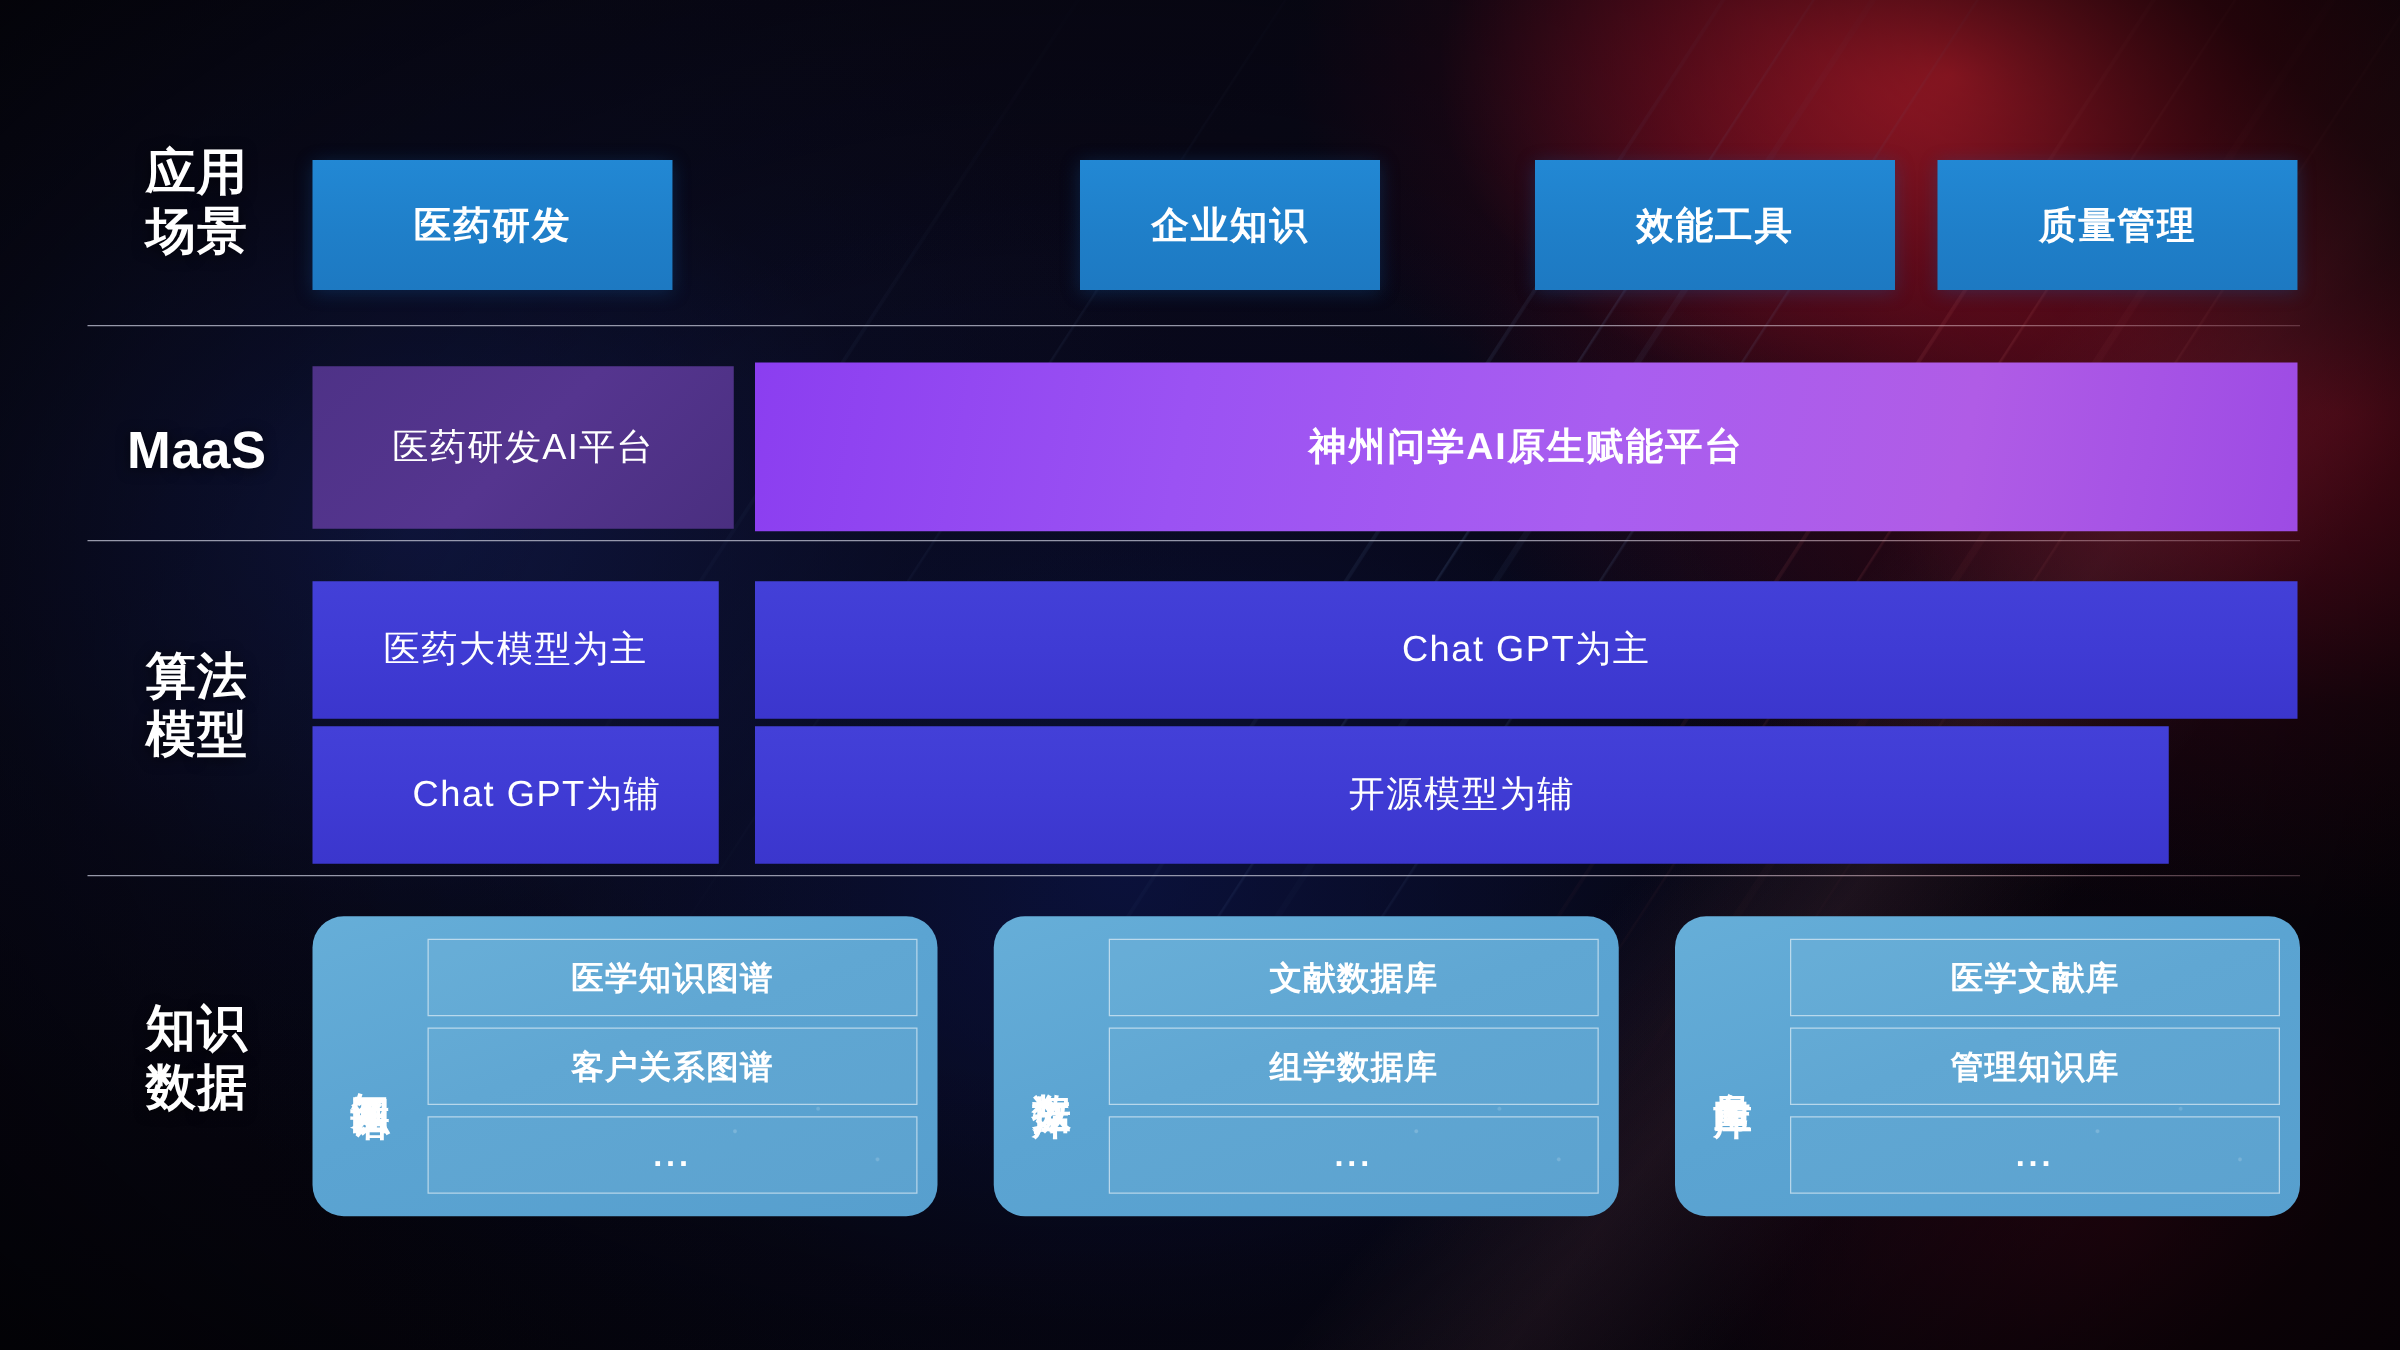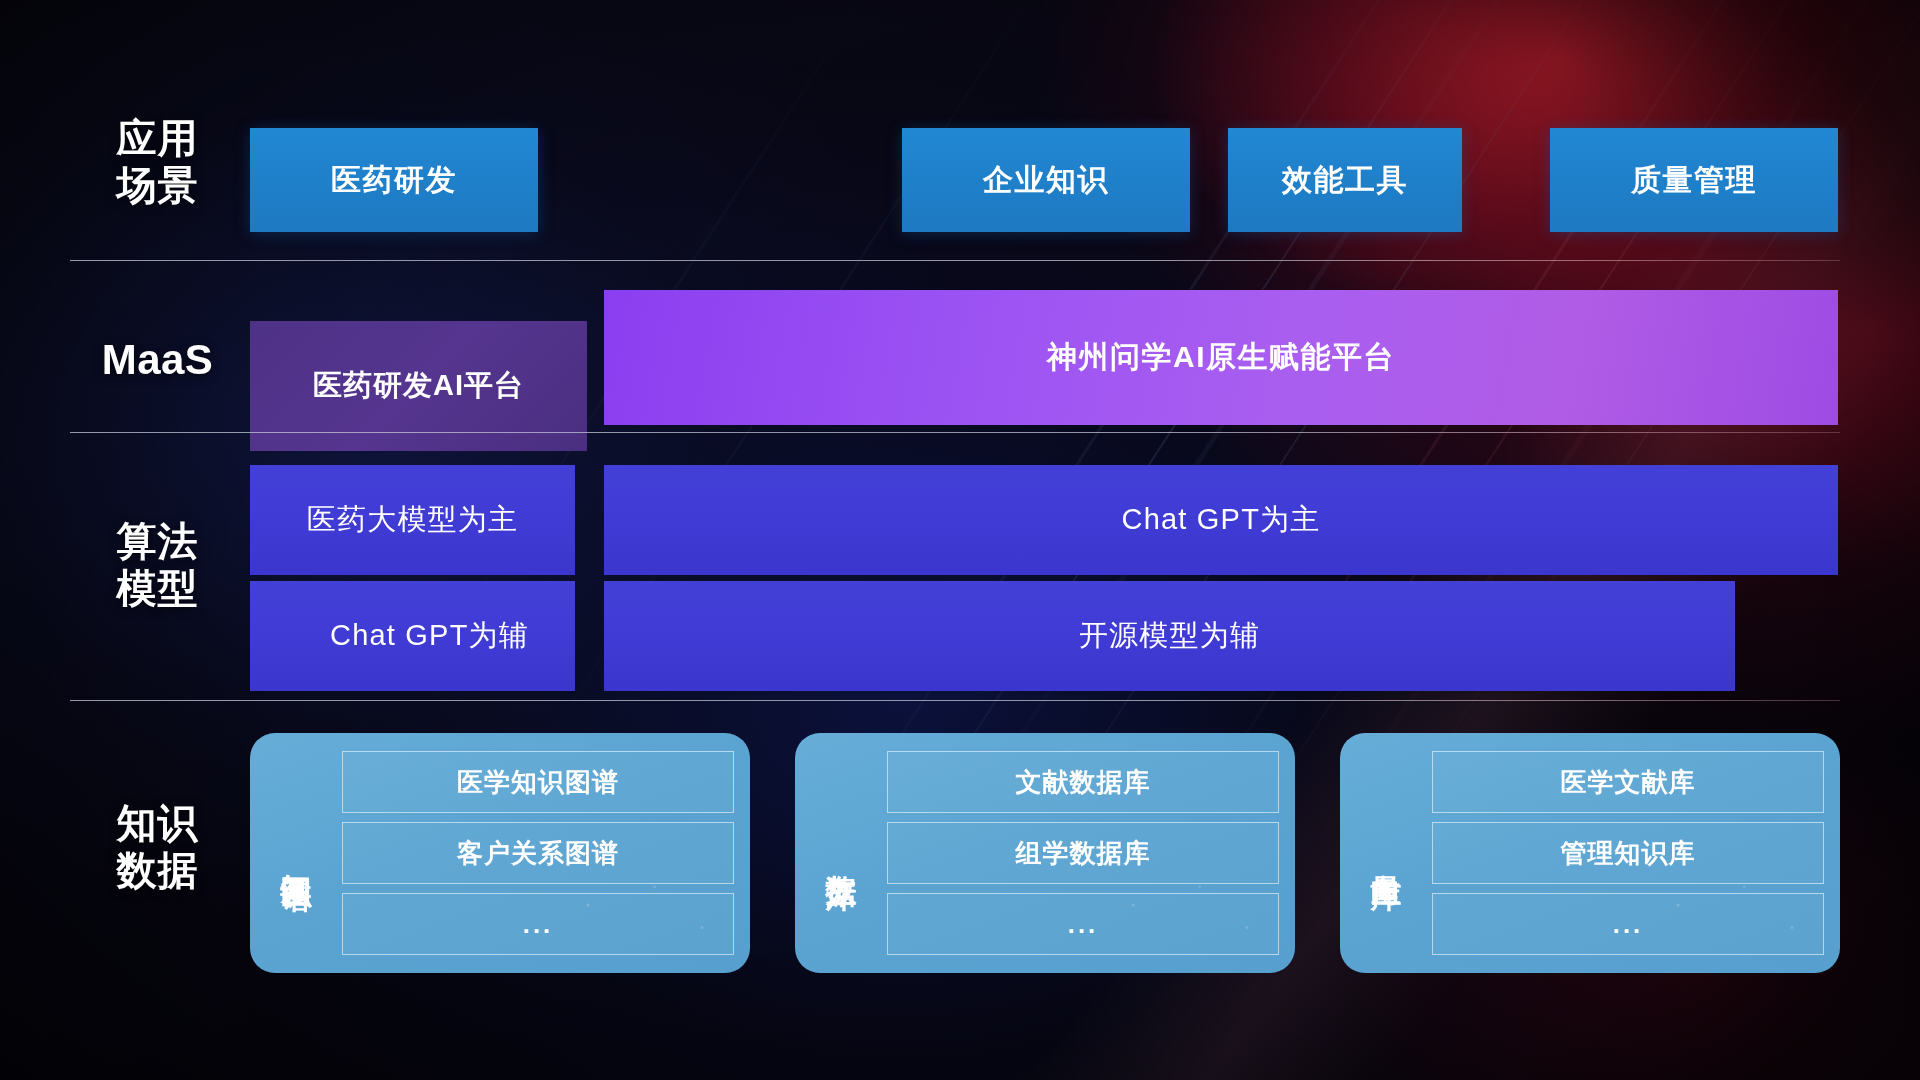--- a/index.html
+++ b/index.html
@@ -70,22 +70,22 @@
     background:linear-gradient(180deg,#2288d4 0%,#1f7fc9 55%,#1d79c2 100%);
     color:#fff; font-size:30px; font-weight:bold; letter-spacing:1.5px;
     display:flex; align-items:center; justify-content:center;
     box-shadow:0 2px 14px rgba(20,90,160,0.35);
   }
 
   
   .maas-left {
     position:absolute; top:293px; left:250px; width:337px; height:130px;
     background:linear-gradient(135deg,#4e3287 0%,#55358f 50%,#4a2f80 100%);
-    color:#fff; font-size:29px; font-weight:bold; letter-spacing:1px;
-    display:flex; align-items:center; justify-content:center;margin-top:28px;
+    color:#fff; font-size:29px; font-weight:normal; letter-spacing:1px;
+    display:flex; align-items:center; justify-content:center;
   }
   .maas-right {
     position:absolute; top:290px; left:604px; width:1234px; height:135px;
     background:linear-gradient(100deg,#8b3ef0 0%,#9b52f3 28%,#a95ef0 55%,#b05ce6 78%,#9d4be4 100%);
     color:#fff; font-size:30px; font-weight:bold; letter-spacing:1.5px;
     display:flex; align-items:center; justify-content:center;
   }
 
   
   .algo {
@@ -153,22 +153,22 @@
   <div class="glow-sweep"></div>
   <div class="vignette"></div>
 </div>
 
 <div class="sheet">
 
   <div class="rowlabel cn" style="top:115px; white-space:pre-line;">应用
 场景</div>
 
   <div class="scenario" style="left:250px; width:288px;">医药研发</div>
-  <div class="scenario" style="left:902px; width:288px;">企业知识</div>
-  <div class="scenario" style="left:1228px; width:234px;">效能工具</div>
+  <div class="scenario" style="left:864px; width:240px;">企业知识</div>
+  <div class="scenario" style="left:1228px; width:288px;">效能工具</div>
   <div class="scenario" style="left:1550px; width:288px;">质量管理</div>
 
   <div class="divider" style="top:260px;"></div>
 
   <div class="rowlabel en" style="top:335px;">MaaS</div>
   <div class="maas-left">医药研发AI平台</div>
   <div class="maas-right">神州问学AI原生赋能平台</div>
 
   <div class="divider" style="top:432px;"></div>
 

